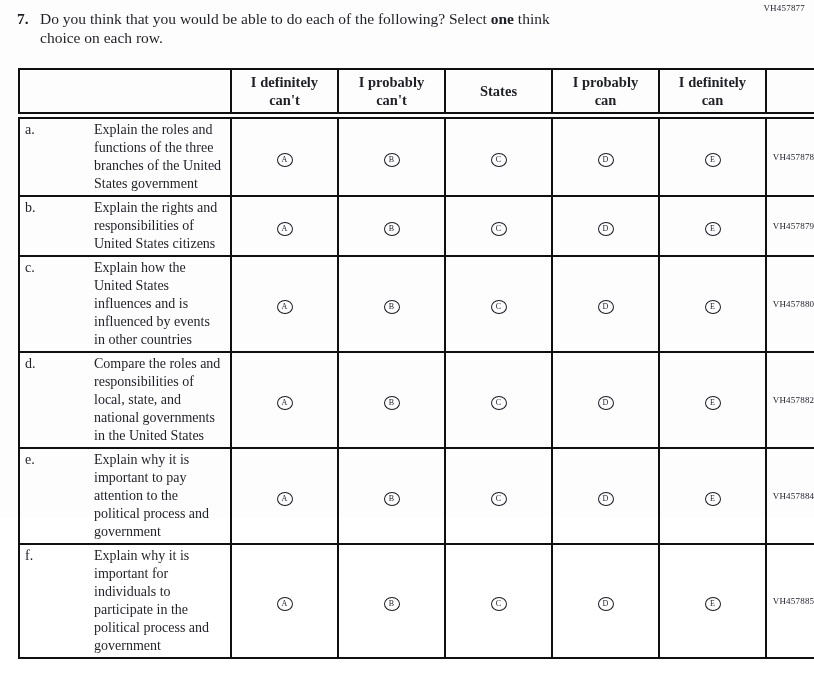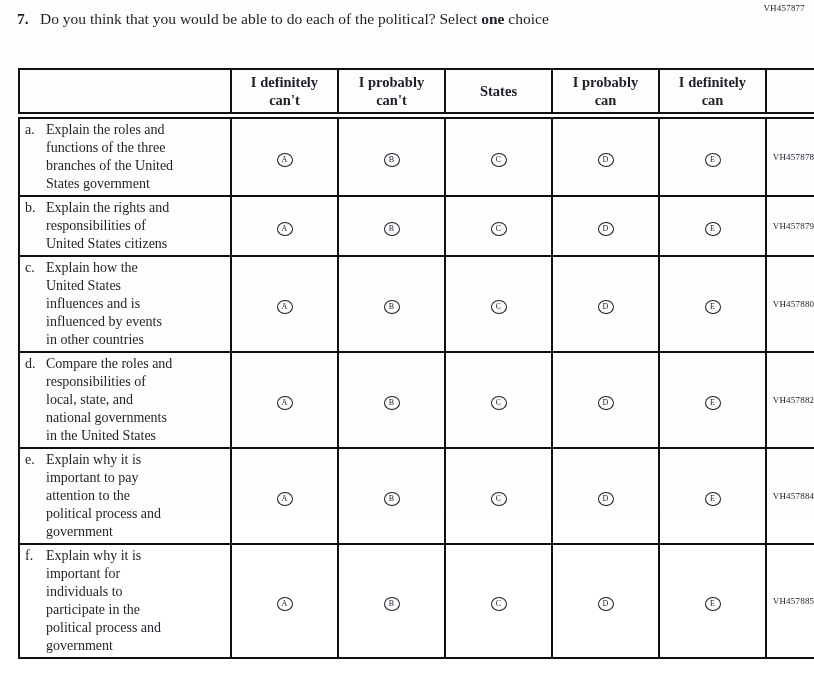--- a/index.html
+++ b/index.html
@@ -40,21 +40,21 @@
     border-bottom: 7px double #101010;
     font-size: 14.5px; font-weight: bold;
     line-height: 18px; padding: 3px 1px;
     white-space: pre-line; text-align: center;
     vertical-align: middle;
   }
 
   td.stem { vertical-align: top; padding: 2px 2px 2px 0; }
   .stem-inner { display: flex; font-size: 14px; line-height: 18px; }
   .row-letter { flex: 0 0 26px; padding-left: 5px; box-sizing: border-box; }
-  .row-text { flex: 1; white-space: pre-line; }
+  .row-text { flex: 1; white-space: pre-line; margin-left: 48px; }
 
   td.opt { text-align: center; vertical-align: middle; }
   .bubble {
     display: inline-flex; align-items: center; justify-content: center;
     width: 14px; height: 12px;
     border: 1px solid #1c1c28; border-radius: 50%;
     font-size: 8px; line-height: 1; color: #1c1c28;
     font-family: "Liberation Serif", serif;
   }
 
@@ -66,21 +66,22 @@
 </head>
 <body>
 
 <div class="page">
 
   <div class="top-code">VH457877</div>
 
   <div class="question">
     <span class="qnum">7.</span>
     <div class="qtext">
-      <div><span>Do you think that you would be able to do each of the political? Select </span><span class="bold">one</span><span> choice</span></div>
+      <div><span>Do you think that you would be able to do each of the following? Select </span><span class="bold">one</span><span> think</span></div>
+      <div>choice on each row.</div>
     </div>
   </div>
 
   <table class="grid">
     <colgroup>
       <col class="c-stem">
         <col class="c-opt">
         <col class="c-opt">
         <col class="c-opt">
         <col class="c-opt">

